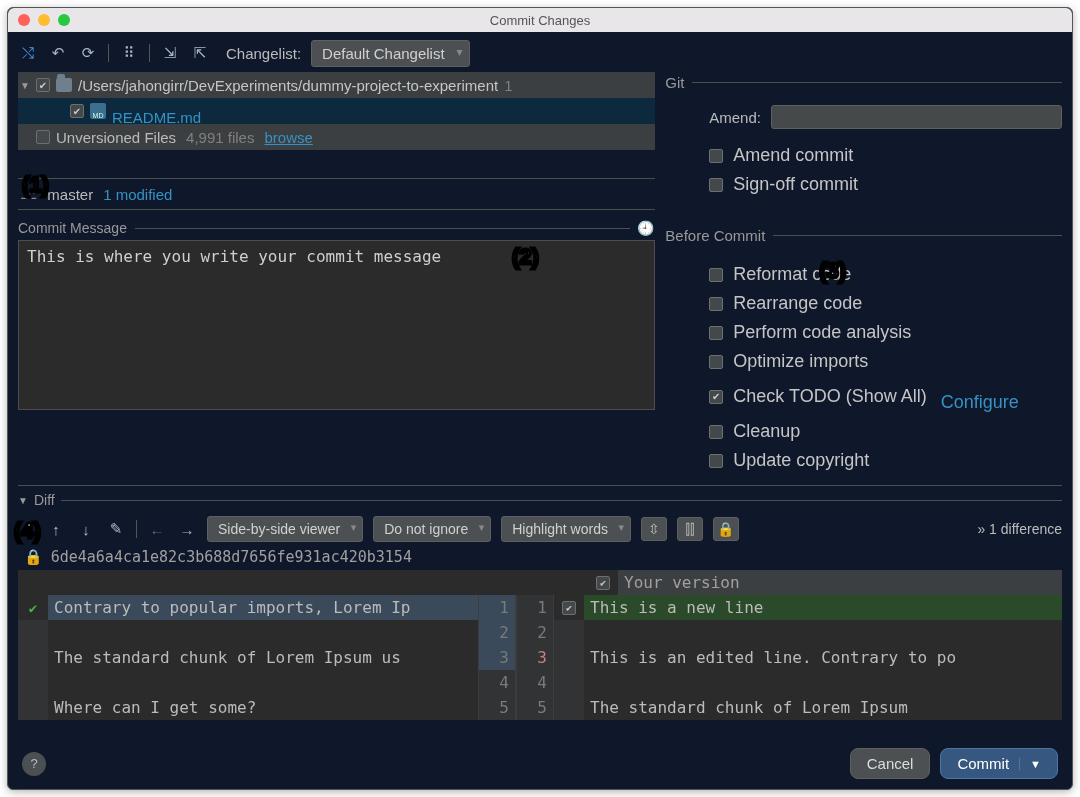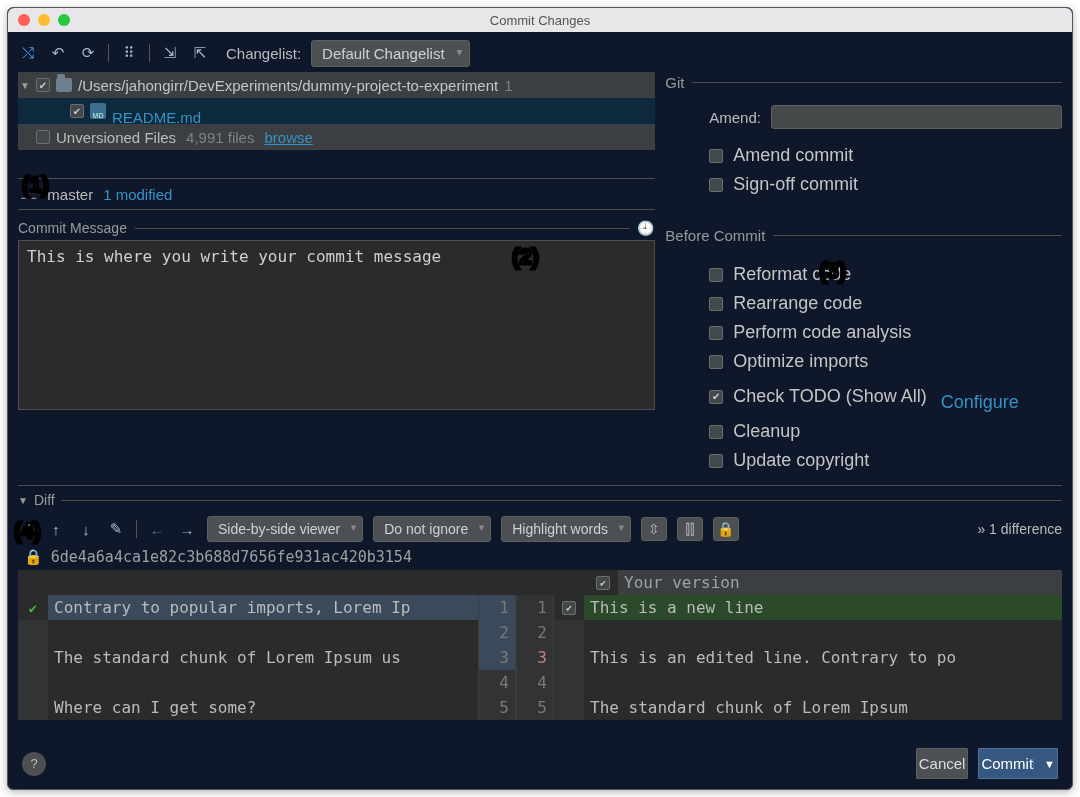--- a/index.html
+++ b/index.html
@@ -125,23 +125,23 @@
   .gap{background:#313335;}
   .left-hl{background:#3a4a5a;}
   .right-new{background:#2a4a2a;}
   .chkcell{display:flex;align-items:center;justify-content:center;}
   .leftmark{display:flex;align-items:center;justify-content:center;}
   .tick{color:#4caf50;font-size:14px;}
   .footer{
     margin-top:auto; display:flex; align-items:center; gap:10px; padding:10px 4px 0 4px;
   }
   .help{width:24px;height:24px;border-radius:50%;background:#4c5052;display:flex;align-items:center;justify-content:center;color:#bbb;}
-  .btn{padding:6px 2px;border-radius:1px;border:1px solid #5e6060;background:#4c5052;color:#ddd;font-size:15px;}
+  .btn{padding:6px 16px;border-radius:8px;border:1px solid #5e6060;background:#4c5052;color:#ddd;font-size:15px;}
   .btn.primary{background:#365880;border-color:#4a76a8;color:#fff;}
-  .btn.split{display:flex;align-items:center;}
+  .btn.split{display:flex;align-items:center;gap:10px;}
   .btn.split .car{font-size:11px;border-left:1px solid #4a76a8;padding-left:10px;}
   .annot{position:absolute;font-weight:900;font-size:22px;color:#fff;-webkit-text-stroke:3px #000;pointer-events:none;}
   .rel{position:relative;}
 </style>
 </head>
 <body>
 
 <div class="window">
   <div class="titlebar">
     <div class="traffic">

